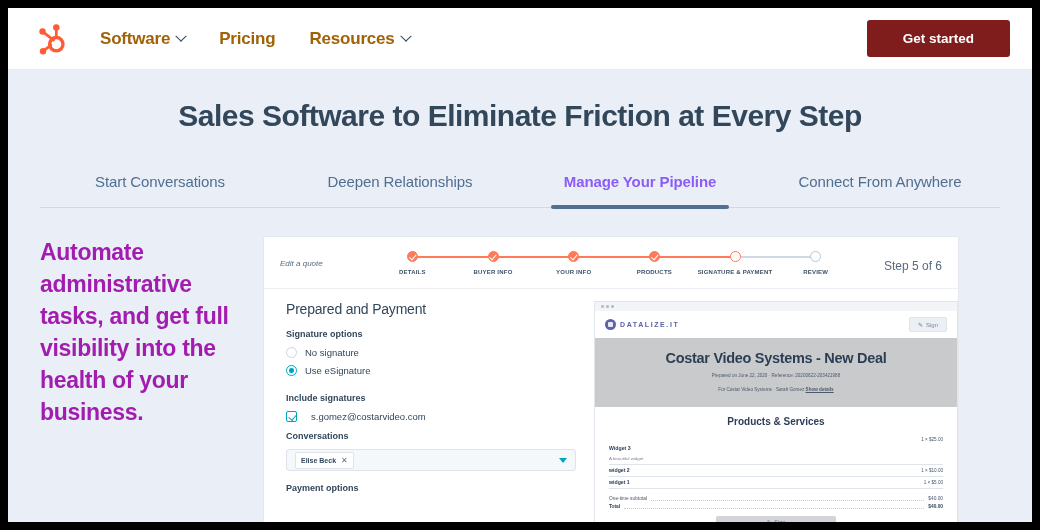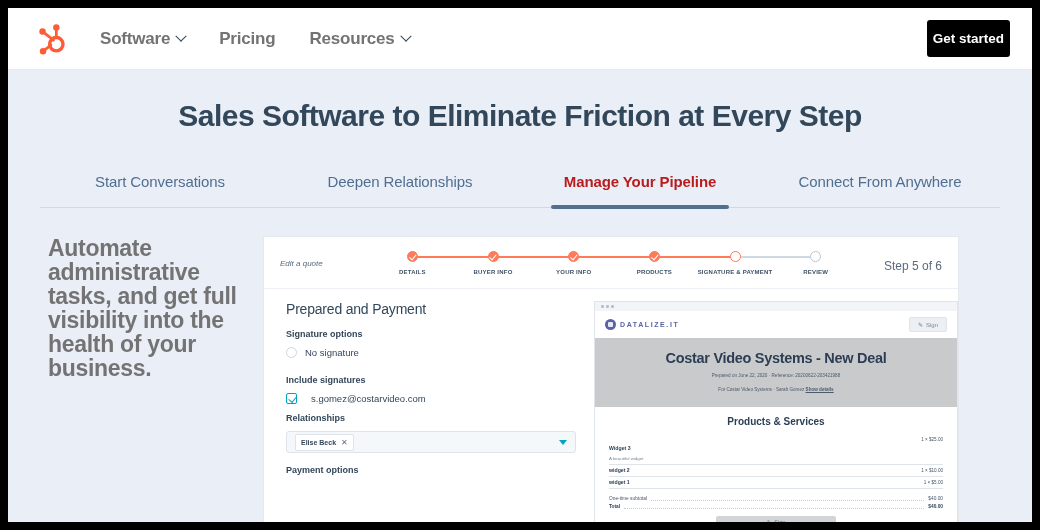--- a/index.html
+++ b/index.html
@@ -25,41 +25,41 @@
     align-items: center;
     padding: 0 22px 0 26px;
     border-bottom: 1px solid #e8ecf2;
     position: relative;
   }
   .logo { width: 38px; height: 38px; margin-right: 28px; flex: none; }
   .nav-links { display: flex; align-items: center; gap: 34px; }
   .nav-link {
     font-size: 17px;
     font-weight: 700;
-    color: #737373;
+    color: #a16207;
     letter-spacing: -0.2px;
     display: flex; align-items: center; gap: 7px;
     cursor: pointer;
   }
   .chev {
     display: inline-block;
     width: 8px; height: 8px;
     border-right: 1.6px solid #33475b;
     border-bottom: 1.6px solid #33475b;
     transform: rotate(45deg) translate(-2px,-2px);
   }
   .cta {
     margin-left: auto;
-    background: #000000;
+    background: #7f1d1d;
     color: #fff;
     font-size: 13.5px;
     font-weight: 700;
     border: none;
     border-radius: 3px;
-    padding: 11px 6px;
+    padding: 11px 36px;
     cursor: pointer;
     font-family: inherit;
   }
 
   
   .hero-title {
     text-align: center;
     font-size: 30px;
     font-weight: 700;
     color: #33475b;
@@ -77,40 +77,40 @@
   .tab {
     flex: 1;
     text-align: center;
     font-size: 15px;
     color: #506e91;
     padding: 6px 0 17px;
     cursor: pointer;
     position: relative;
     letter-spacing: -0.1px;
   }
-  .tab.active { color: #b91c1c; font-weight: 700; }
+  .tab.active { color: #8b5cf6; font-weight: 700; }
   .tab.active::after {
     content: "";
     position: absolute;
     left: 13%; right: 13%;
     bottom: -2px; height: 4px;
     background: #516f90;
     border-radius: 2px;
   }
 
   
   .body-wrap { display: flex; padding: 28px 0 0 0; }
   .lede {
     width: 232px;
     flex: none;
-    padding-left: 40px;
+    padding-left: 32px;
     font-size: 23px;
-    line-height: 24px;
+    line-height: 32px;
     font-weight: 700;
-    color: #737373;
+    color: #a21caf;
     letter-spacing: -0.3px;
   }
 
   
   .app {
     flex: 1;
     margin-left: 23px;
     margin-right: 73px;
     background: #fff;
     border: 1px solid #e4e8ef;
@@ -370,30 +370,34 @@
 
         <div class="form-col">
           <div class="form-h">Prepared and Payment</div>
 
           <div class="form-sub">Signature options</div>
 
           <div class="radio-row">
             <span class="radio"></span>
             <span class="radio-lbl">No signature</span>
           </div>
+          <div class="radio-row">
+            <span class="radio on"></span>
+            <span class="radio-lbl">Use eSignature</span>
+          </div>
 
           <div class="gap-sm"></div>
 
           <div class="form-sub">Include signatures</div>
           <div class="check-row">
             <span class="checkbox"></span>
             <span class="radio-lbl">s.gomez@costarvideo.com</span>
           </div>
 
-          <div class="form-sub">Relationships</div>
+          <div class="form-sub">Conversations</div>
           <div class="select">
             <span class="chip">
               <span>Elise Beck</span>
               <span class="x">✕</span>
             </span>
             <span class="caret"></span>
           </div>
 
           <div class="form-sub">Payment options</div>
         </div>

